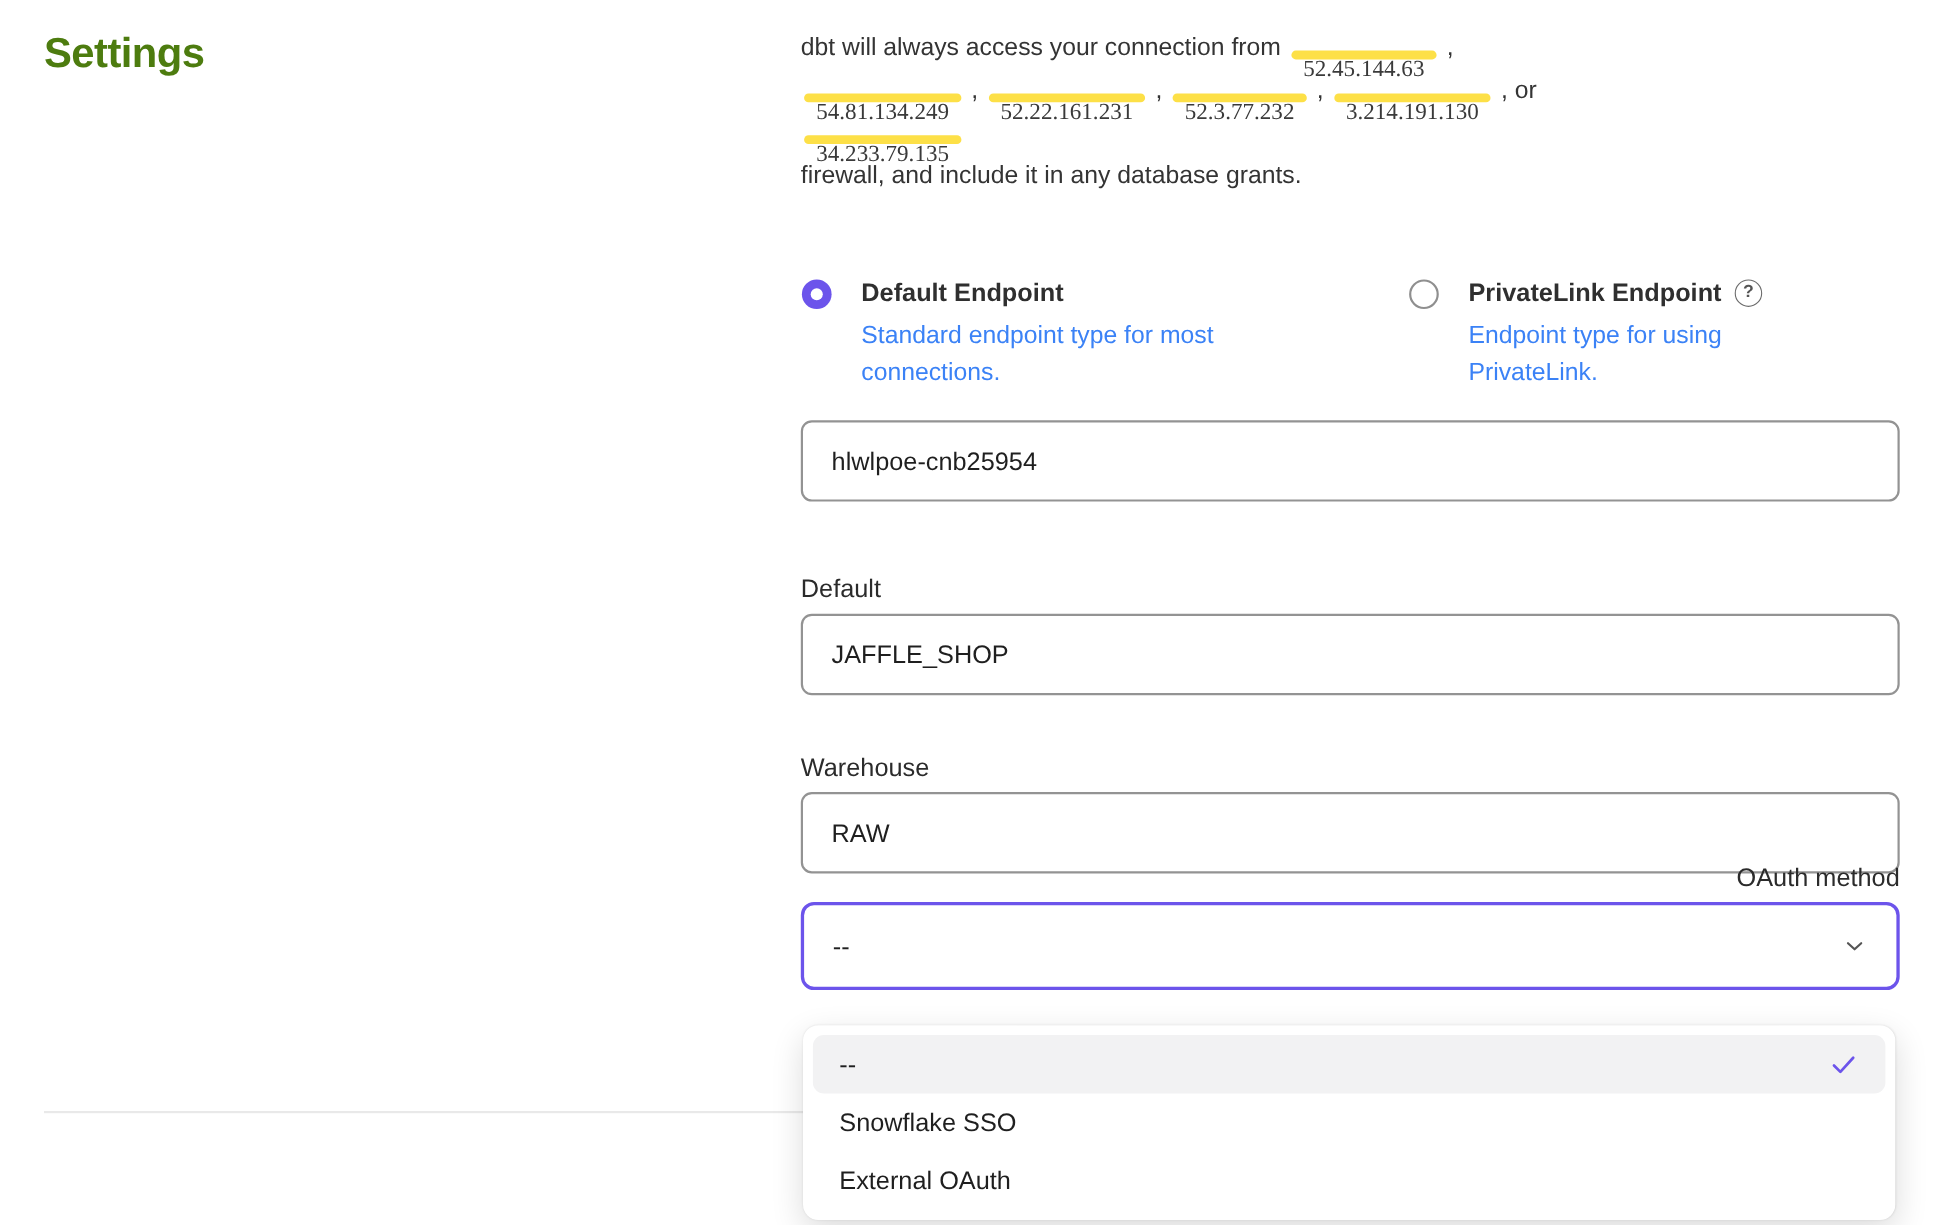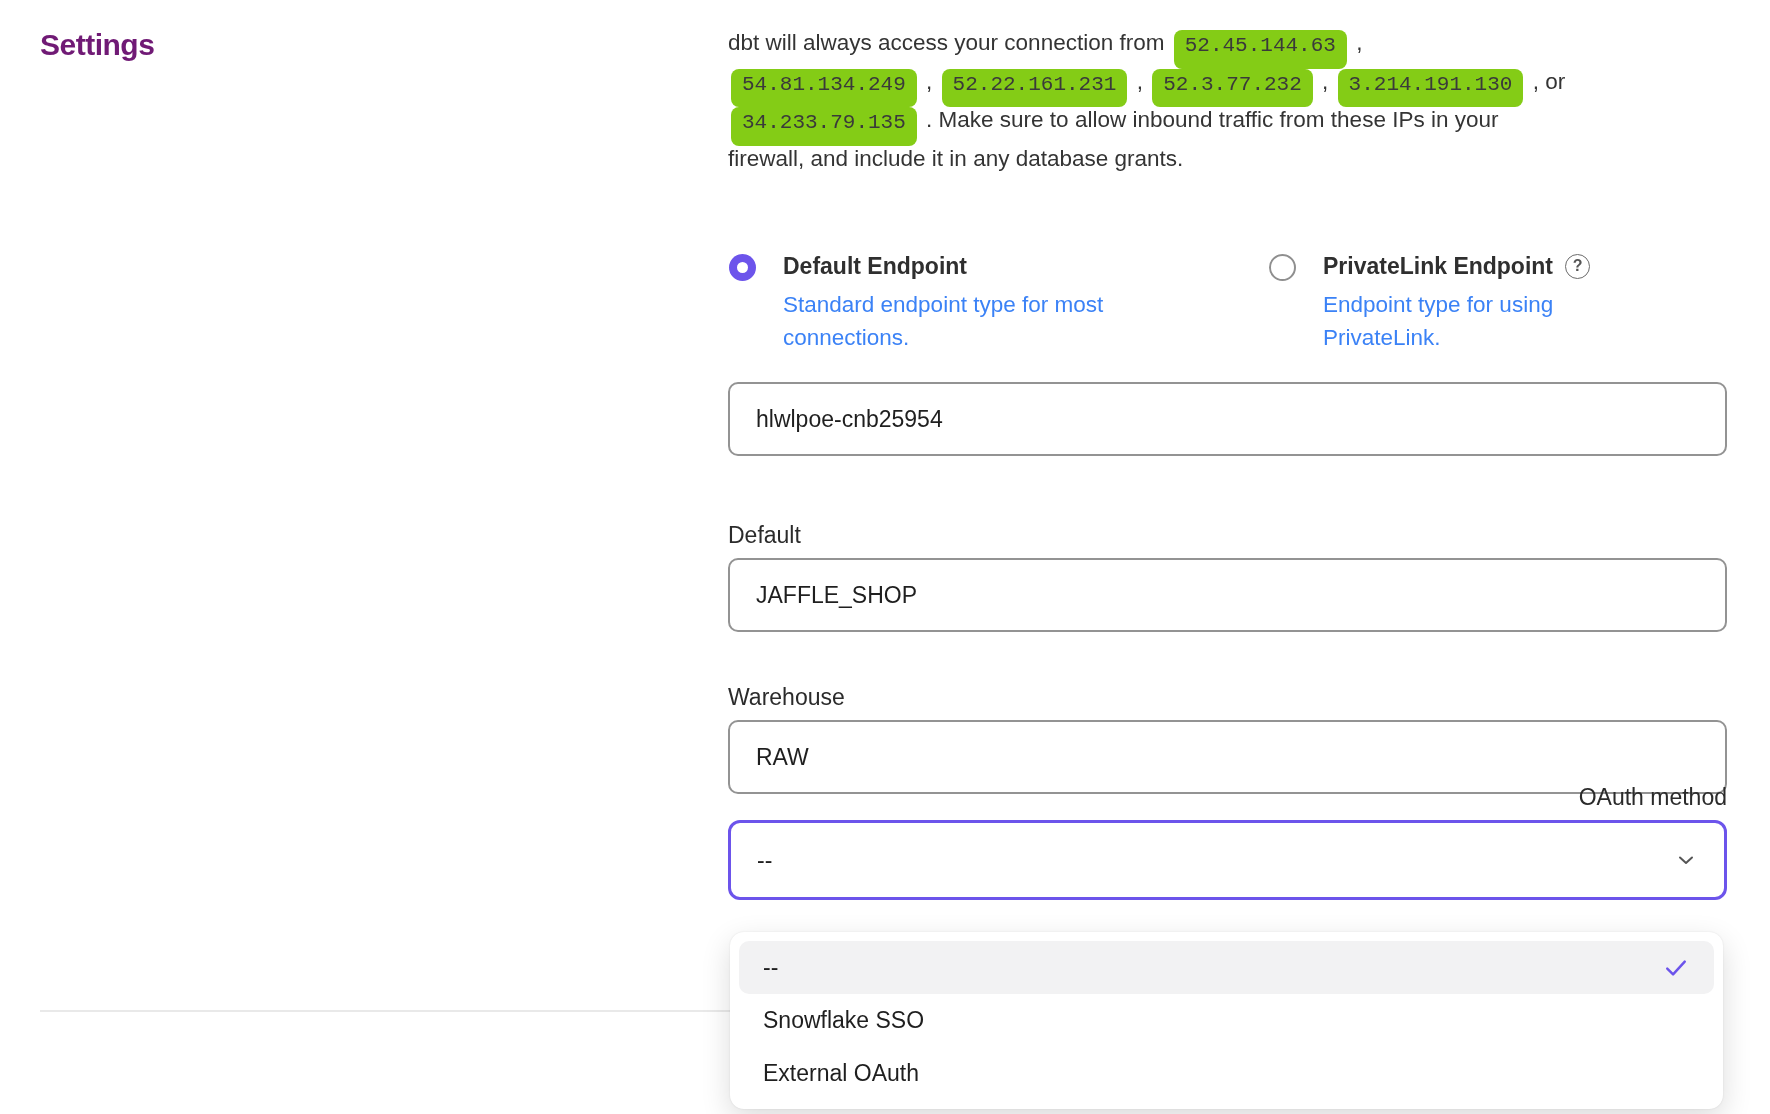--- a/index.html
+++ b/index.html
@@ -7,43 +7,43 @@
   body {
     width: 1770px; height: 1114px;
     position: relative; overflow: hidden;
     background: #ffffff;
     font-family: "Liberation Sans", sans-serif;
     color: #262626;
   }
 
   .page-title {
     position: absolute; left: 40px; top: 28px;
-    font-size: 30px; font-weight: 700; letter-spacing: -0.5px;
-    color: #701a75; margin: 0;
+    font-size: 38px; font-weight: 700; letter-spacing: -0.5px;
+    color: #4d7c0f; margin: 0;
   }
 
   
   .intro {
     position: absolute; left: 728px; top: 30px; width: 1000px;
     font-size: 22.5px; color: #343434;
   }
   .intro-line { height: 38.5px; display: flex; }
   .intro-line span { white-space: pre; }
   .ip-chip {
-    font-family: Liberation Mono, monospace;
+    font-family: Liberation Serif, serif;
     font-size: 21px; color: #3a3a3a;
-    background: #84cc16; border-radius: 8px;
-    padding: 4px 11px; margin: 0 3px;
+    background: #fde047; border-radius: 8px;
+    padding: 4px 11px; margin: 16px 3px;
   }
 
   
   .endpoints { position: absolute; left: 729px; top: 252px; width: 1000px; height: 104px; }
   .endpoint-option { position: absolute; top: 0; display: flex; align-items: flex-start; cursor: pointer; }
   .endpoint-option.first  { left: 0; }
-  .endpoint-option.second { left: 540px; }
+  .endpoint-option.second { left: 552px; }
   .radio {
     width: 27px; height: 27px; border-radius: 50%;
     margin-top: 2px; margin-right: 27px; flex: none; position: relative;
   }
   .radio.selected { background: var(--accent, #6C54EB); }
   .radio.selected::after {
     content: ""; position: absolute; left: 8px; top: 8px;
     width: 11px; height: 11px; border-radius: 50%; background: #fff;
   }
   .radio.unselected { background: #fff; border: 2.5px solid #8f8f8f; }
@@ -120,21 +120,20 @@
       <span> , </span>
       <span class="ip-chip">52.22.161.231</span>
       <span> , </span>
       <span class="ip-chip">52.3.77.232</span>
       <span> , </span>
       <span class="ip-chip">3.214.191.130</span>
       <span> , or</span>
     </div>
     <div class="intro-line">
       <span class="ip-chip">34.233.79.135</span>
-      <span> . Make sure to allow inbound traffic from these IPs in your</span>
     </div>
     <div class="intro-line">
       <span>firewall, and include it in any database grants.</span>
     </div>
   </div>
 
 <div class="endpoints">
   <div class="endpoint-option first">
     <span class="radio selected"></span>
     <div>

